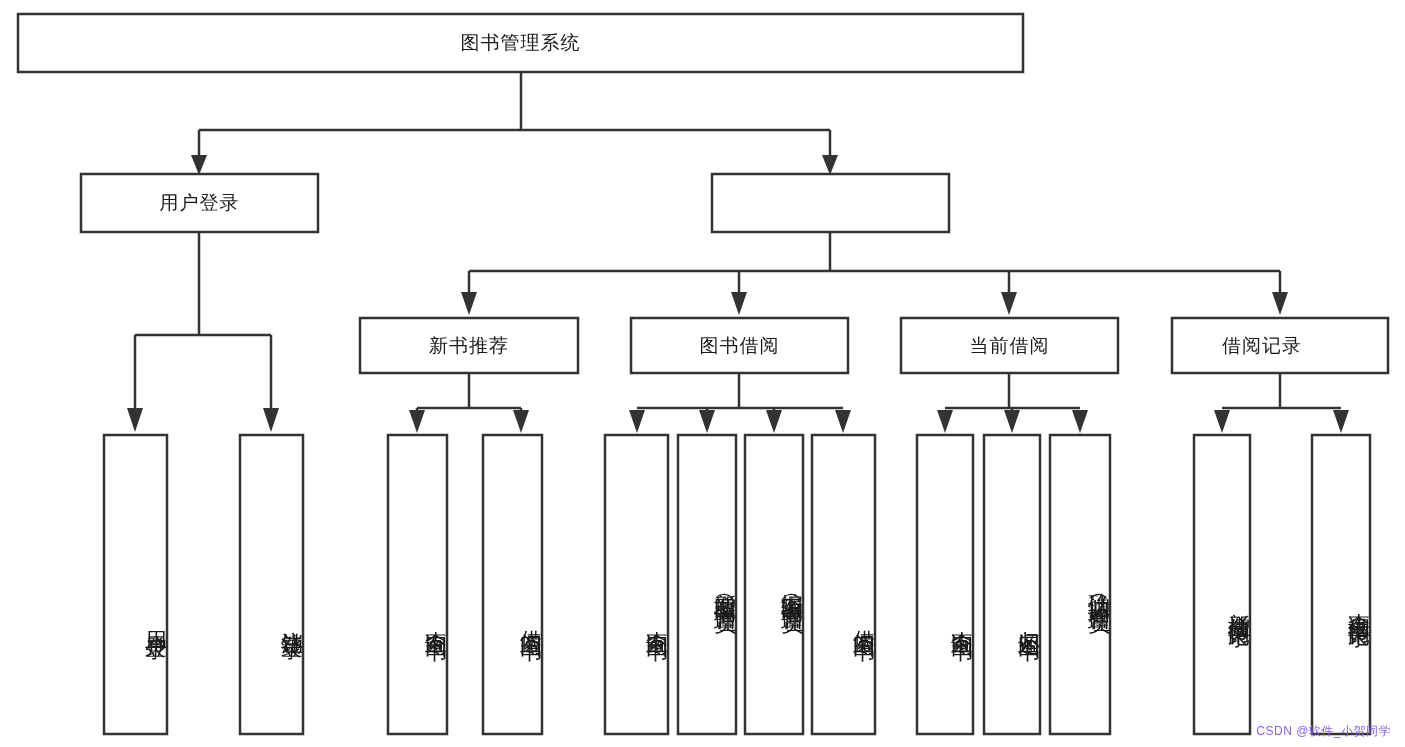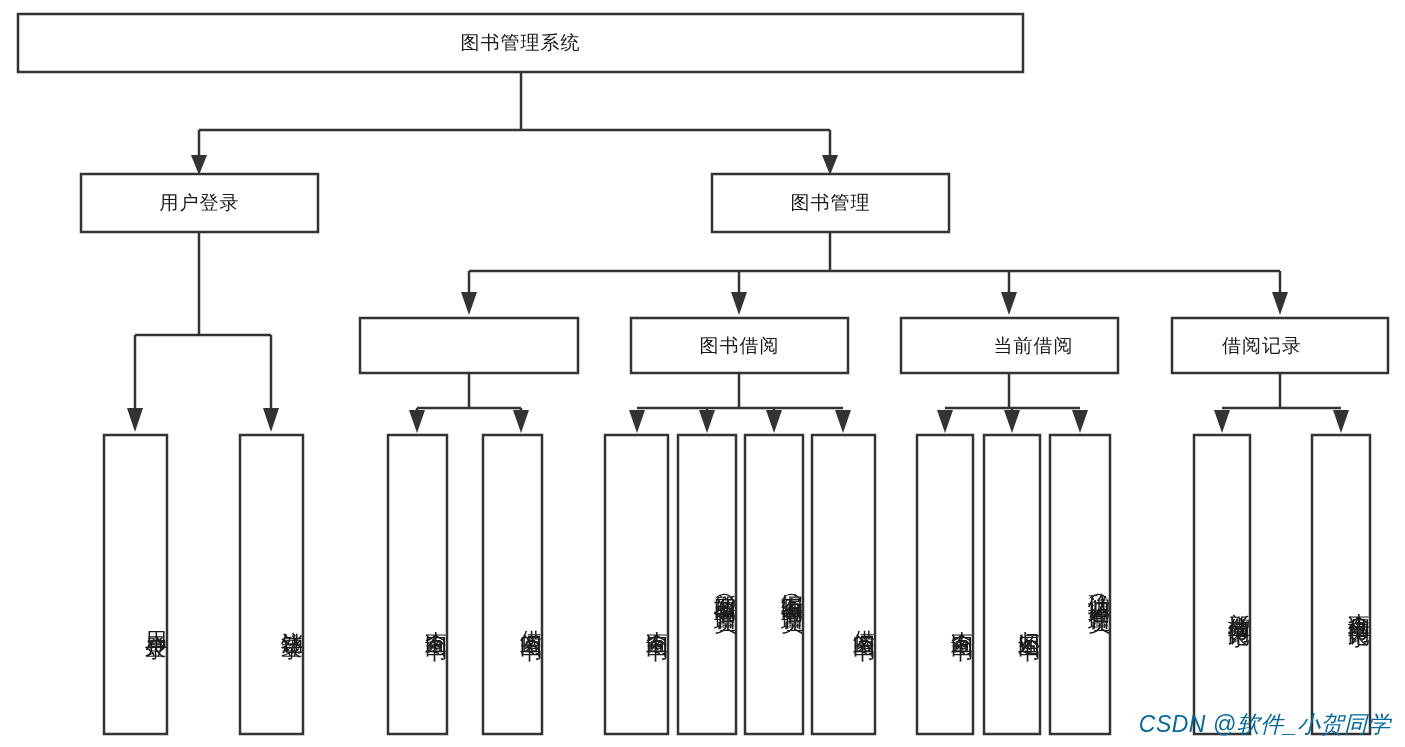--- a/index.html
+++ b/index.html
@@ -59,25 +59,24 @@
     writing-mode: vertical-rl;
     text-orientation: upright;
     letter-spacing: 3px;
     line-height: 1;
     pointer-events: none;
   }
   .watermark {
     position: absolute;
     right: 14px;
     bottom: 7px;
-    color: #0369a1;
-    font-size: 23px;
+    color: #8b5cf6;
+    font-size: 12px;
     letter-spacing: 0.5px;
     white-space: nowrap;
-    font-style: italic;
   }
 </style>
 </head>
 <body>
 
 <div id="diagram-root">
 
   <svg class="diagram-canvas" viewBox="0 0 1405 747">
 
     <g>
@@ -164,24 +163,24 @@
       <rect class="node-box" x="1050" y="435" width="60" height="299"></rect>
 
       <rect class="node-box" x="1194" y="435" width="56" height="299"></rect>
       <rect class="node-box" x="1312" y="435" width="58" height="299"></rect>
     </g>
   </svg>
 
   <div class="node-label-h" style="left:18px; top:14px; width:1005px; height:58px;">图书管理系统</div>
 
   <div class="node-label-h" style="left:81px; top:174px; width:237px; height:58px;">用户登录</div>
-  <div class="node-label-h" style="left:712px; top:174px; width:237px; height:58px;">图书管理</div>
-
+
+  <div class="node-label-h" style="left:360px; top:318px; width:218px; height:55px;">新书推荐</div>
   <div class="node-label-h" style="left:631px; top:318px; width:217px; height:55px;">图书借阅</div>
-  <div class="node-label-h" style="left:901px; top:318px; width:217px; height:55px;padding-left:24px;">当前借阅</div>
+  <div class="node-label-h" style="left:901px; top:318px; width:217px; height:55px;">当前借阅</div>
   <div class="node-label-h" style="left:1172px; top:318px; width:180px; height:55px;">借阅记录</div>
 
   <div class="node-label-v" style="left:104px; top:503px; width:63px; height:231px;">用户登录</div>
   <div class="node-label-v" style="left:240px; top:503px; width:63px; height:231px;">注销登录</div>
 
   <div class="node-label-v" style="left:388px; top:503px; width:59px; height:231px;">查询图书</div>
   <div class="node-label-v" style="left:483px; top:503px; width:59px; height:231px;">借阅图书</div>
 
   <div class="node-label-v" style="left:605px; top:503px; width:63px; height:231px;">查询图书</div>
   <div class="node-label-v" style="left:678px; top:443px; width:58px; height:291px;">新增图书（管理员）</div>

